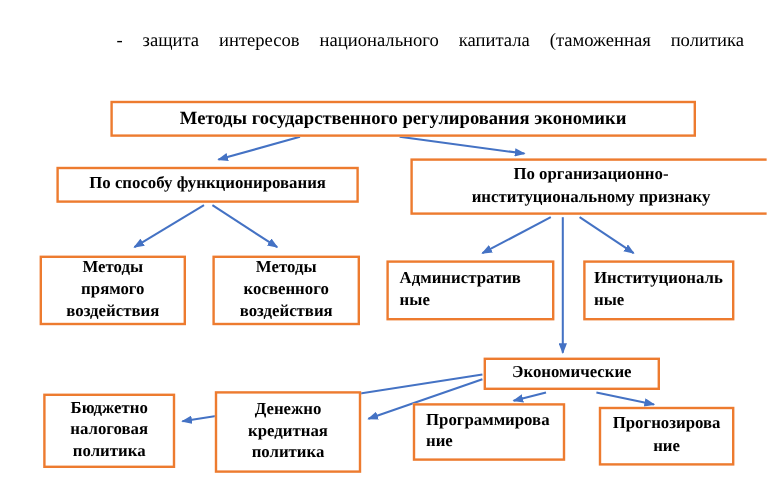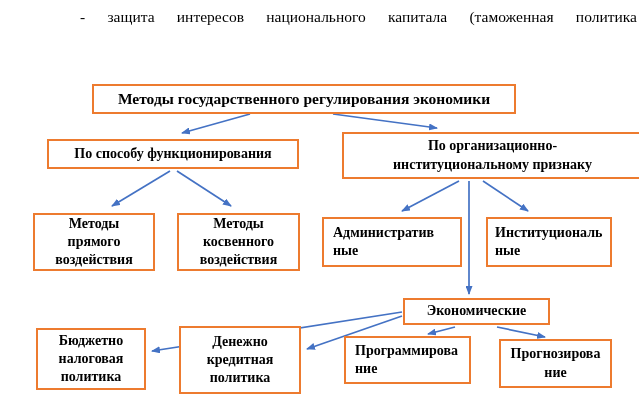--- a/index.html
+++ b/index.html
@@ -9,21 +9,21 @@
     height: 416px;
     background: var(--background, #fff);
     font-family: "Liberation Serif", serif;
     color: var(--text, #000);
     overflow: hidden;
   }
   
   .intro-line1 {
     position: absolute;
     left: 0; right: 2px; top: 8px;
-    margin: 0;
+    margin: 17px;
     padding-left: 80px;
     font-size: 15.5px;
     text-align: justify;
     text-align-last: justify;
     white-space: nowrap;
   }
   .intro-line2 {
     position: absolute;
     left: 8px; top: 42px;
     margin: 0;
@@ -39,21 +39,21 @@
     flex-direction: column;
     align-items: center;
     justify-content: center;
     text-align: center;
     font-weight: bold;
     font-size: 14px;
     line-height: 1.3;
     padding: 2px 4px;
   }
   .box span { display: block; }
-  .root          { left: 92px;  top: 84px;  width: 424px; height: 30px; font-size: 15.5px; }
+  .root          { left: 92px;  top: 84px;  width: 488px; height: 30px; font-size: 15.5px; }
   .functional    { left: 47px;  top: 139px; width: 252px; height: 30px; }
   .organizational{ left: 342px; top: 132px; width: 301px; height: 47px; }
   .direct        { left: 33px;  top: 213px; width: 122px; height: 58px; }
   .indirect      { left: 177px; top: 213px; width: 123px; height: 58px; }
   .administrative{ left: 322px; top: 217px; width: 140px; height: 50px; align-items: flex-start; text-align: left; padding-left: 9px; }
   .institutional { left: 486px; top: 217px; width: 126px; height: 50px; align-items: flex-start; text-align: left; padding-left: 7px; }
   .economic      { left: 403px; top: 298px; width: 147px; height: 27px; }
   .budget        { left: 36px;  top: 328px; width: 110px; height: 62px; }
   .monetary      { left: 179px; top: 326px; width: 122px; height: 68px; }
   .programming   { left: 344px; top: 336px; width: 127px; height: 48px; align-items: flex-start; text-align: center; padding-left: 9px; }

